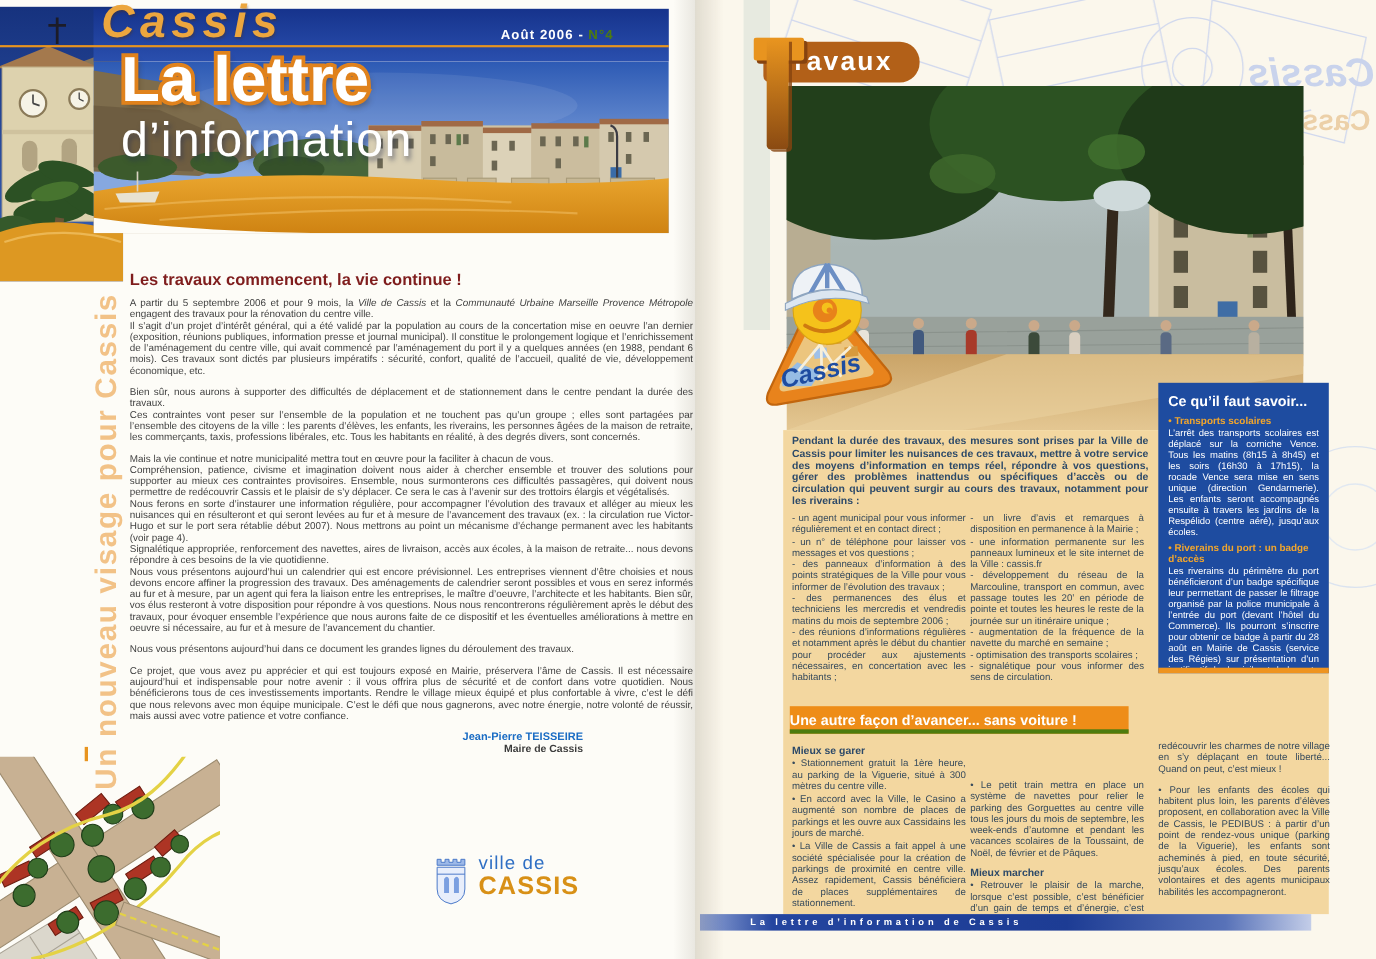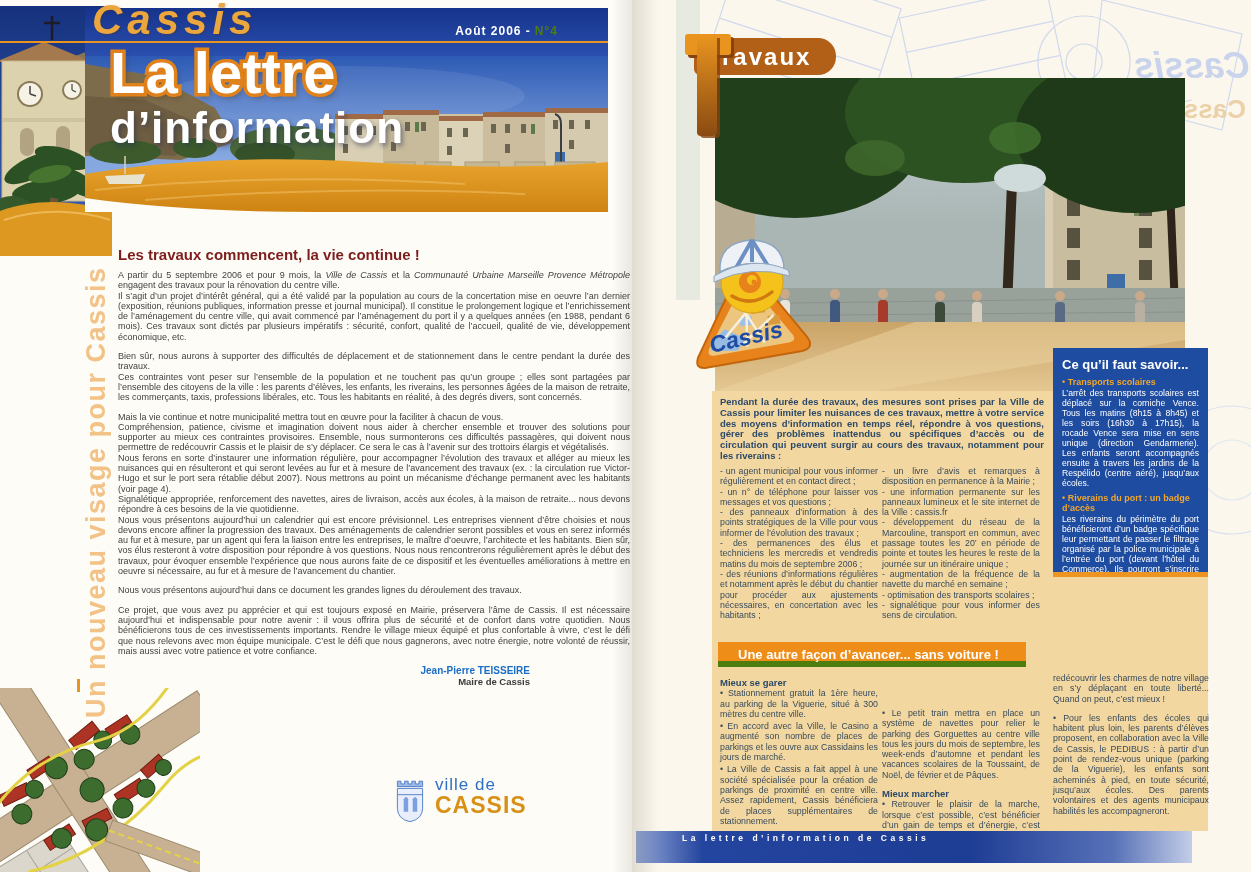--- a/index.html
+++ b/index.html
@@ -17,21 +17,21 @@
   .hline{position:absolute;left:0;top:41px;width:608px;height:2px;background:#e8941f;z-index:4;}
   .brand{position:absolute;left:92px;top:-4px;z-index:6;font-size:42px;font-weight:bold;
     font-style:italic;color:#eca63e;letter-spacing:5px;text-shadow:1px 1px 2px rgba(90,50,0,.35);}
   .issue{position:absolute;left:380px;top:24px;width:178px;text-align:right;z-index:6;
     font-size:12px;font-weight:bold;color:#ffffff;letter-spacing:1px;}
   .issue .num{color:#4d7c0f;margin-left:4px;}
   .title1{position:absolute;left:110px;top:44px;z-index:6;font-size:58px;font-weight:bold;line-height:1;}
   .title1 .stroke{position:absolute;left:0;top:0;-webkit-text-stroke:7px #e0821c;color:#e0821c;
     text-shadow:3px 4px 6px rgba(60,40,10,.45);}
   .title1 .fill{position:relative;color:#ffffff;}
-  .title2{position:absolute;left:110px;top:106px;z-index:6;font-size:44px;font-weight:bold;
+  .title2{position:absolute;left:110px;top:106px;z-index:6;font-size:44px;font-weight:normal;
     color:#ffffff;line-height:1;text-shadow:2px 3px 5px rgba(40,50,80,.55);letter-spacing:1px;}
   .vlabel{position:absolute;left:78px;top:718px;width:480px;height:36px;transform-origin:0 0;
     transform:rotate(-90deg);font-size:27px;font-weight:bold;color:#f2c287;letter-spacing:1.5px;
     line-height:36px;z-index:1;}
   .vmark{position:absolute;left:77px;top:679px;width:3px;height:13px;background:#e8941f;}
   .body{position:absolute;left:118px;top:246px;width:512px;z-index:3;color:#3f3f3f;}
   .body h1{margin:0 0 7px 0;font-size:15px;font-weight:bold;color:#7f1d1d;}
   .body p{margin:0;font-size:9px;line-height:10.3px;text-align:justify;}
   .blk{margin-bottom:9px;}
   .sig{width:100%;box-sizing:border-box;padding-right:100px;text-align:right;margin-top:3px;}
@@ -58,35 +58,35 @@
     line-height:37px;padding-left:28px;box-sizing:border-box;z-index:4;}
   .street{position:absolute;left:83px;top:78px;width:470px;height:313px;z-index:1;}
   .mascot{position:absolute;left:52px;top:226px;width:135px;height:150px;z-index:6;}
   .tan-panel{position:absolute;left:80px;top:391px;width:496px;height:440px;background:#f3d7a0;z-index:1;}
   .intro{position:absolute;left:88px;top:397px;width:324px;z-index:2;font-size:9.5px;font-weight:bold;
     line-height:10.8px;color:#2c4968;text-align:justify;}
   .icol{position:absolute;top:466px;width:158px;z-index:2;font-size:8.8px;line-height:10.3px;
     color:#374b5c;text-align:justify;}
   .icol p{margin:0;}
   .col-a{left:88px;} .col-b{left:250px;}
-  .know{position:absolute;left:421px;top:348px;width:155px;height:229px;background:#1e4ca0;
+  .know{position:absolute;left:421px;top:348px;width:155px;height:264px;background:#1e4ca0;
     border-bottom:5px solid #ee9420;z-index:5;box-sizing:border-box;padding:9px 9px 6px 9px;overflow:hidden;}
   .know h2{margin:0 0 5px 0;font-size:13px;font-weight:bold;color:#ffffff;}
   .know h3{margin:5px 0 1px 0;font-size:9px;font-weight:bold;color:#f2a62c;}
   .know p{margin:0;font-size:8.6px;line-height:10px;color:#ffffff;text-align:justify;}
   .banner{position:absolute;left:86px;top:642px;width:308px;height:25px;background:#ee8d18;
-    border-bottom:6px solid #4d7c0f;color:#ffffff;font-size:13px;font-weight:bold;line-height:25px;
-    padding-left:20px;box-sizing:border-box;z-index:3;}
+    border-bottom:4px solid #4d7c0f;color:#ffffff;font-size:13px;font-weight:bold;line-height:25px;
+    padding-left:0;box-sizing:border-box;z-index:3;}
   .mcol{position:absolute;width:158px;z-index:2;font-size:8.8px;line-height:10.3px;color:#374b5c;
     text-align:justify;}
   .mcol p{margin:0 0 2px 0;}
   .mcol h4{margin:0;font-size:9.5px;font-weight:bold;color:#2c4968;}
   .mv1{left:88px;top:678px;} .mv2{left:250px;top:708px;} .mv3{left:421px;top:673px;width:156px;}
   .mv3 .gap{margin-top:9px;}
-  .footer-bar{position:absolute;left:4px;top:831px;width:556px;height:32px;z-index:4;
+  .footer-bar{position:absolute;left:4px;top:831px;width:556px;height:15px;z-index:4;
     background:linear-gradient(90deg,#93a6d6 0%,#24459f 12%,#1d3c94 60%,#5872b8 86%,#c3cde8 100%);
     color:#ffffff;font-size:8.5px;font-weight:bold;letter-spacing:3.5px;line-height:15px;
     padding-left:46px;box-sizing:border-box;}
 </style>
 </head>
 <body>
 
 <div class="spread">
 
   <div class="page-left">

